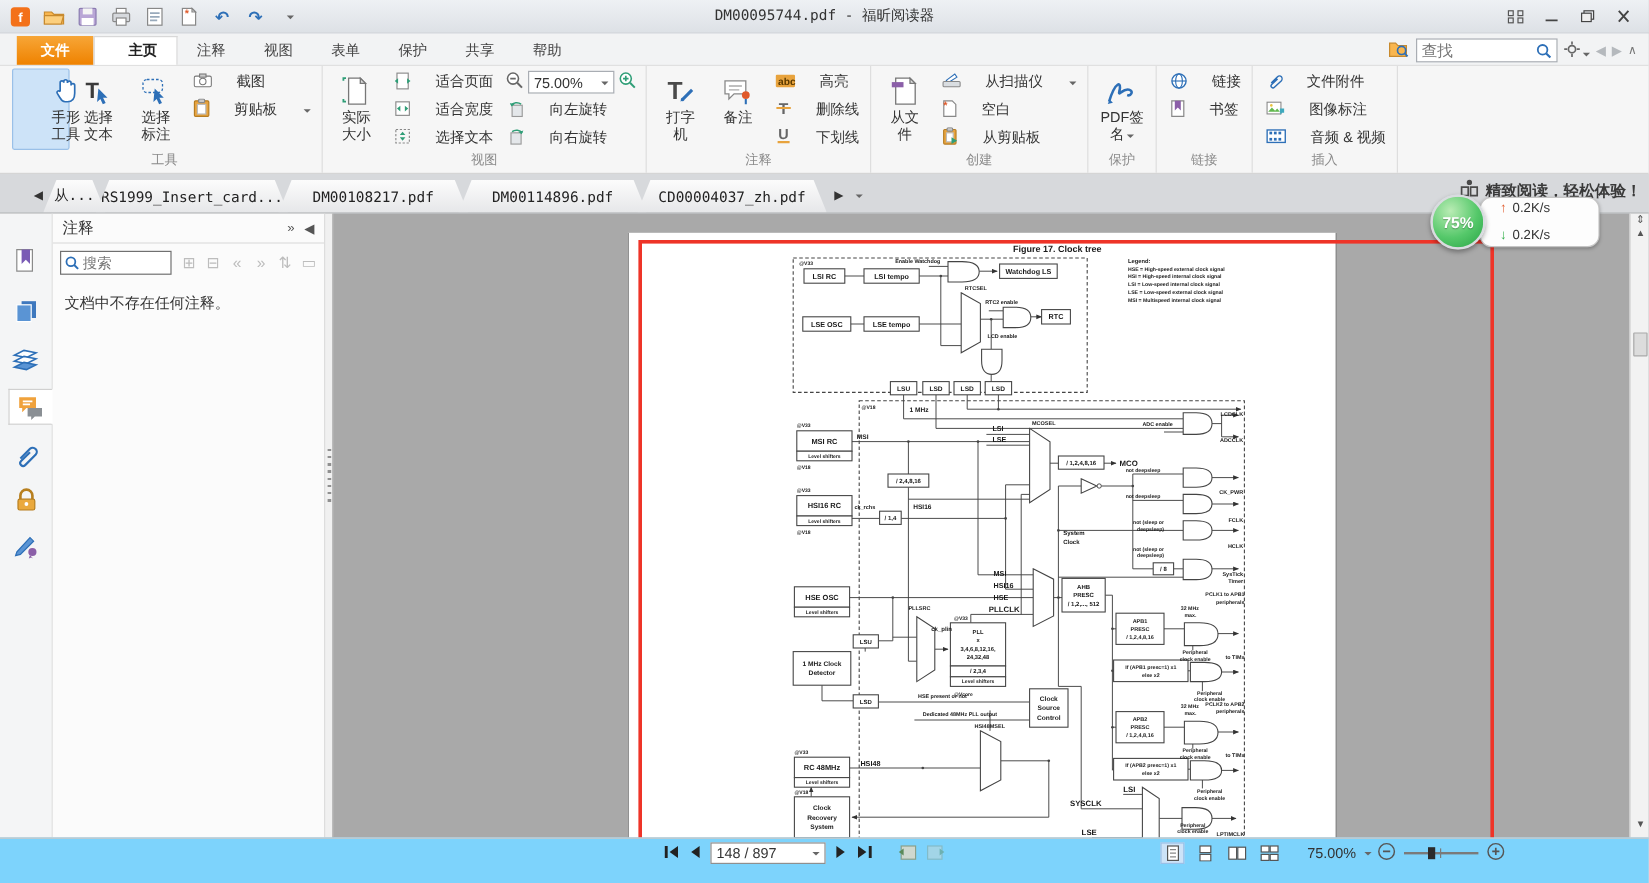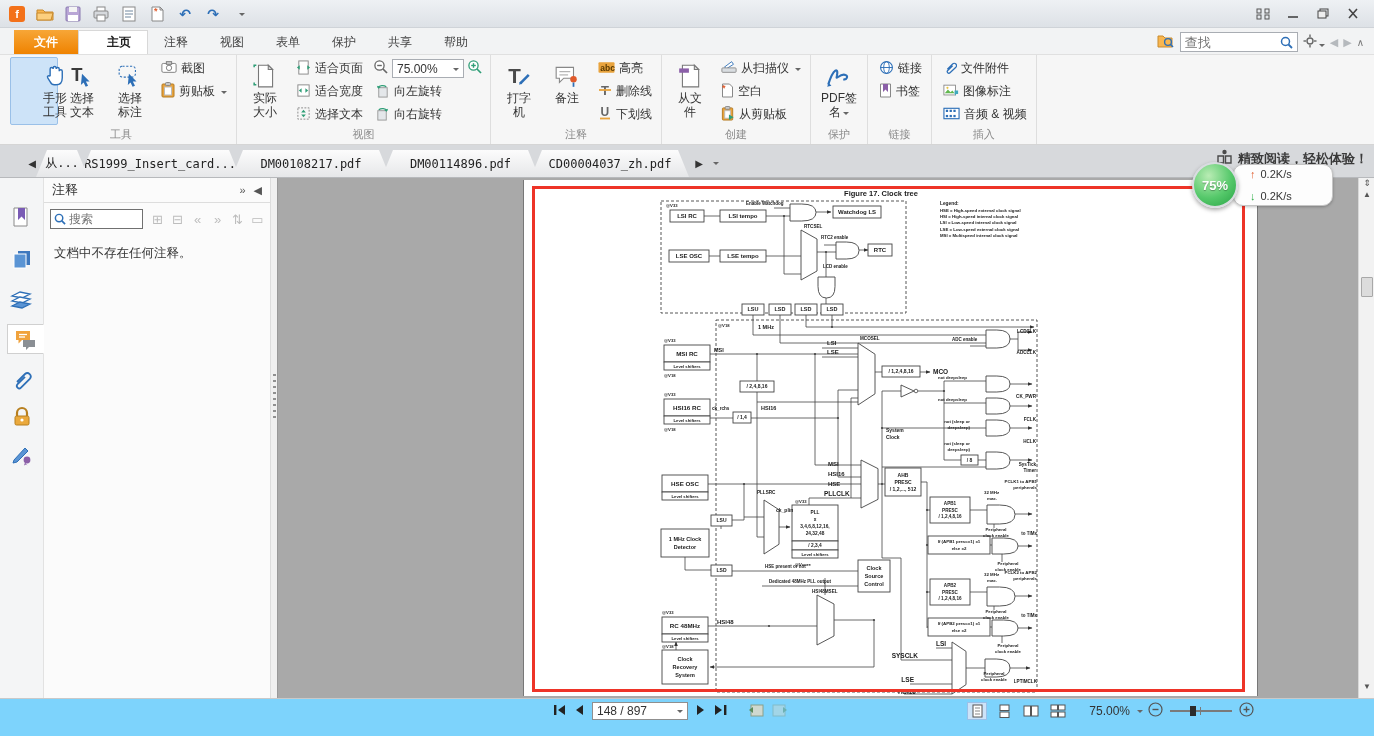--- a/index.html
+++ b/index.html
@@ -31,21 +31,21 @@
   .ribbon{height:90px;background:#f6f6f6;border-bottom:1px solid #d5d5d5;display:flex;align-items:stretch;padding-left:6px;}
   .rgroup{display:flex;flex-direction:column;border-right:1px solid #dedede;padding:2px 4px 0 4px;}
   .rgroup-content{display:flex;align-items:flex-start;height:70px;}
   .rgroup-label{text-align:center;font-size:11px;color:#8a8a8a;height:16px;line-height:15px;}
   .bigbtn{width:48px;height:68px;display:flex;flex-direction:column;align-items:center;padding-top:3px;border:1px solid transparent;border-radius:2px;}
   .bigbtn.active{background:#cde3f8;border-color:#9ac0e8;padding-left:42px;}
   .bicon{height:30px;display:flex;align-items:center;justify-content:center;}
   .blabel{width:30px;line-height:14px;text-align:center;font-size:12px;color:#333;word-break:break-all;}
   .blabel.wide{width:38px;}
   .smallcol{display:flex;flex-direction:column;justify-content:flex-start;margin-left:2px;}
-  .smallbtn{display:flex;align-items:center;gap:4px;height:23px;padding:0 5px;white-space:nowrap;color:#333;}
+  .smallbtn{display:flex;align-items:center;gap:20px;height:23px;padding:0 5px;white-space:nowrap;color:#333;}
   .zoomrow{display:flex;align-items:center;gap:3px;height:23px;padding:0 3px;}
   .zoomcombo{width:72px;height:19px;border:1px solid #a9adb3;background:#fff;display:flex;align-items:center;padding:0 4px;font-size:12px;justify-content:space-between;}
 
   
   .tabbar{height:33px;background:#d7d9dc;display:flex;align-items:flex-end;position:relative;border-bottom:1px solid #b7b9bc;}
   .tab-scroll{width:16px;height:24px;display:flex;align-items:center;justify-content:center;color:#333;margin:0 4px 2px 24px;font-size:10px;}
   .doc-tab{height:27px;display:flex;align-items:center;justify-content:center;font-family:"DejaVu Sans Mono","Liberation Mono",monospace;font-size:12px;color:#222;clip-path:polygon(11px 0,calc(100% - 11px) 0,100% 100%,0 100%);background:linear-gradient(#fcfcfc,#e6e7e9);margin-left:-8px;position:relative;}
   .doc-tab.active{background:#fff;font-weight:bold;z-index:2;}
   .tab-close{margin-left:10px;font-weight:bold;color:#222;font-size:12px;}
   .promo{position:absolute;right:6px;top:4px;display:flex;align-items:center;gap:5px;font-size:13px;font-weight:bold;color:#3a3a3a;}
@@ -68,21 +68,21 @@
   .panel-body{border-top:1px solid #ddd;padding:6px 6px;}
   .searchrow{display:flex;align-items:center;gap:6px;}
   .searchbox{width:100px;height:20px;border:1px solid #707070;background:#fff;display:flex;align-items:center;padding:0 3px;gap:3px;}
   .searchbox input{border:none;outline:none;width:70px;font-size:12px;background:transparent;}
   .cmticons{display:flex;gap:3px;color:#bdbdbd;font-size:13px;}
   .cmticon{width:17px;text-align:center;}
   .empty-text{margin-top:16px;padding-left:4px;font-size:12.5px;color:#333;}
   .splitter{width:8px;background:#f0f0f0;border-left:1px solid #ddd;border-right:1px solid #999;position:relative;}
   .grip{position:absolute;top:196px;left:2px;width:3px;height:46px;background:repeating-linear-gradient(#909090 0 2px,transparent 2px 6px);}
   .docarea{flex:1;position:relative;overflow:hidden;}
-  .page{position:absolute;left:245px;top:2px;width:735px;height:516px;background:#fff;border-left:1px solid #777;border-right:1px solid #777;text-align:right;}
+  .page{position:absolute;left:245px;top:16px;width:591px;height:516px;background:#fff;border-left:1px solid #777;border-right:1px solid #777;text-align:right;}
   .page svg{position:absolute;left:0;top:0;}
   .redrect{position:absolute;left:8px;top:6px;width:713px;height:506px;border:3px solid #ee3428;pointer-events:none;}
   .vscroll{width:16px;background:#f2f2f2;border-left:1px solid #d8d8d8;position:relative;}
   .vs-split{position:absolute;top:0;left:0;width:16px;height:12px;color:#555;font-size:9px;text-align:center;line-height:10px;}
   .vs-up{position:absolute;top:12px;left:0;width:16px;height:14px;color:#555;font-size:8px;text-align:center;}
   .vs-down{position:absolute;bottom:2px;left:0;width:16px;height:14px;color:#555;font-size:8px;text-align:center;}
   .vs-thumb{position:absolute;top:99px;left:2px;width:12px;height:20px;background:#dcdcdc;border:1px solid #a8a8a8;border-radius:1px;}
 
   
   .statusbar{height:40px;background:#7dd3fc;border-top:1px solid #c9c9c9;position:relative;font-size:12px;}
@@ -153,20 +153,21 @@
       <span class="qat-btn">
           <span class="undo-glyph">↶</span>
         </span>
       <span class="qat-btn">
           <span class="undo-glyph">↷</span>
         </span>
       <span class="qat-btn">
           <span class="caret"></span>
         </span>
     </div>
+    <div class="title-text">DM00095744.pdf - 福昕阅读器</div>
     <div class="winbtns">
       <span class="winbtn">
           <svg width="14" height="12" viewBox="0 0 14 12">
             <rect x="1" y="1" width="4" height="4" fill="none" stroke="#555"></rect>
             <rect x="9" y="1" width="4" height="4" fill="none" stroke="#555"></rect>
             <rect x="1" y="7" width="4" height="4" fill="none" stroke="#555"></rect>
             <rect x="9" y="7" width="4" height="4" fill="none" stroke="#555"></rect>
           </svg>
         </span>
       <span class="winbtn">

